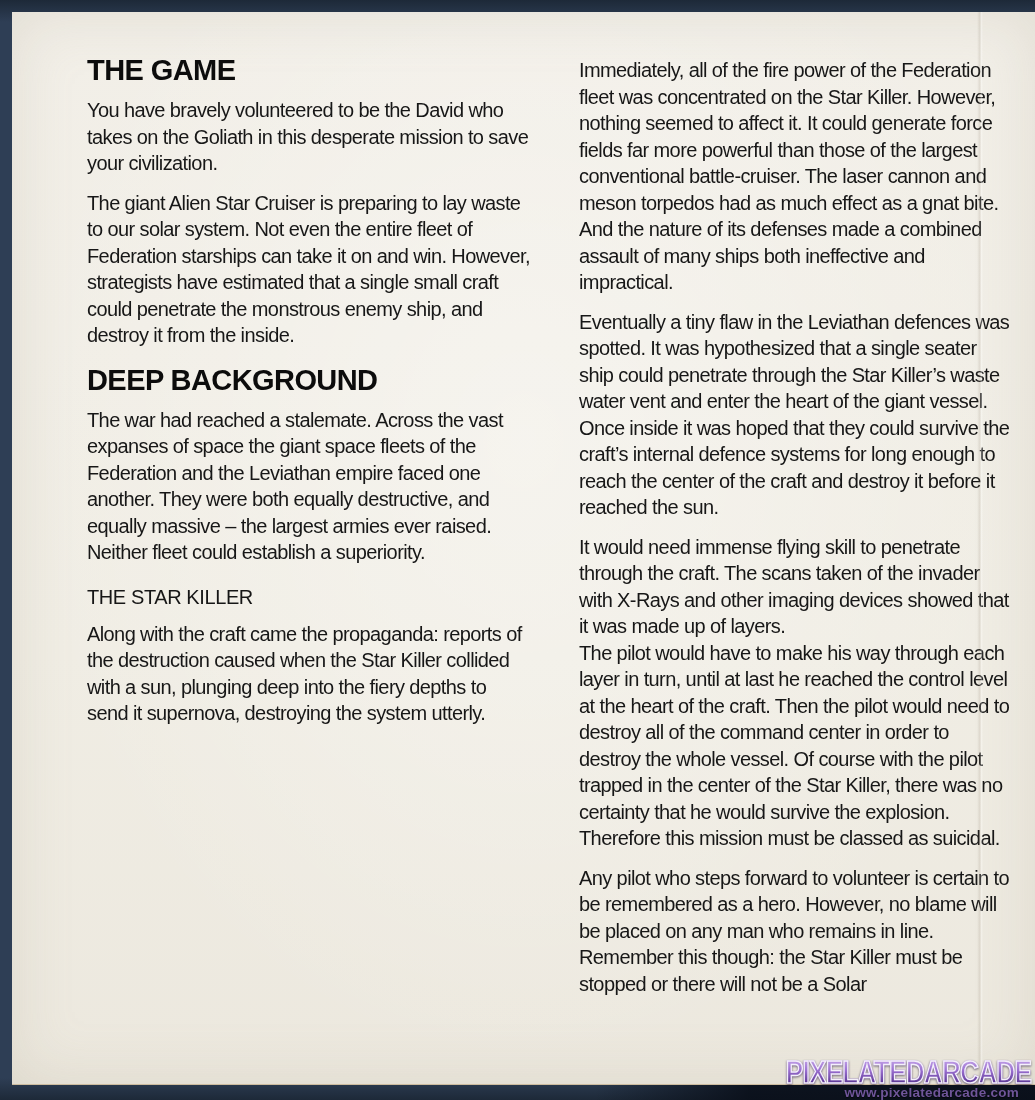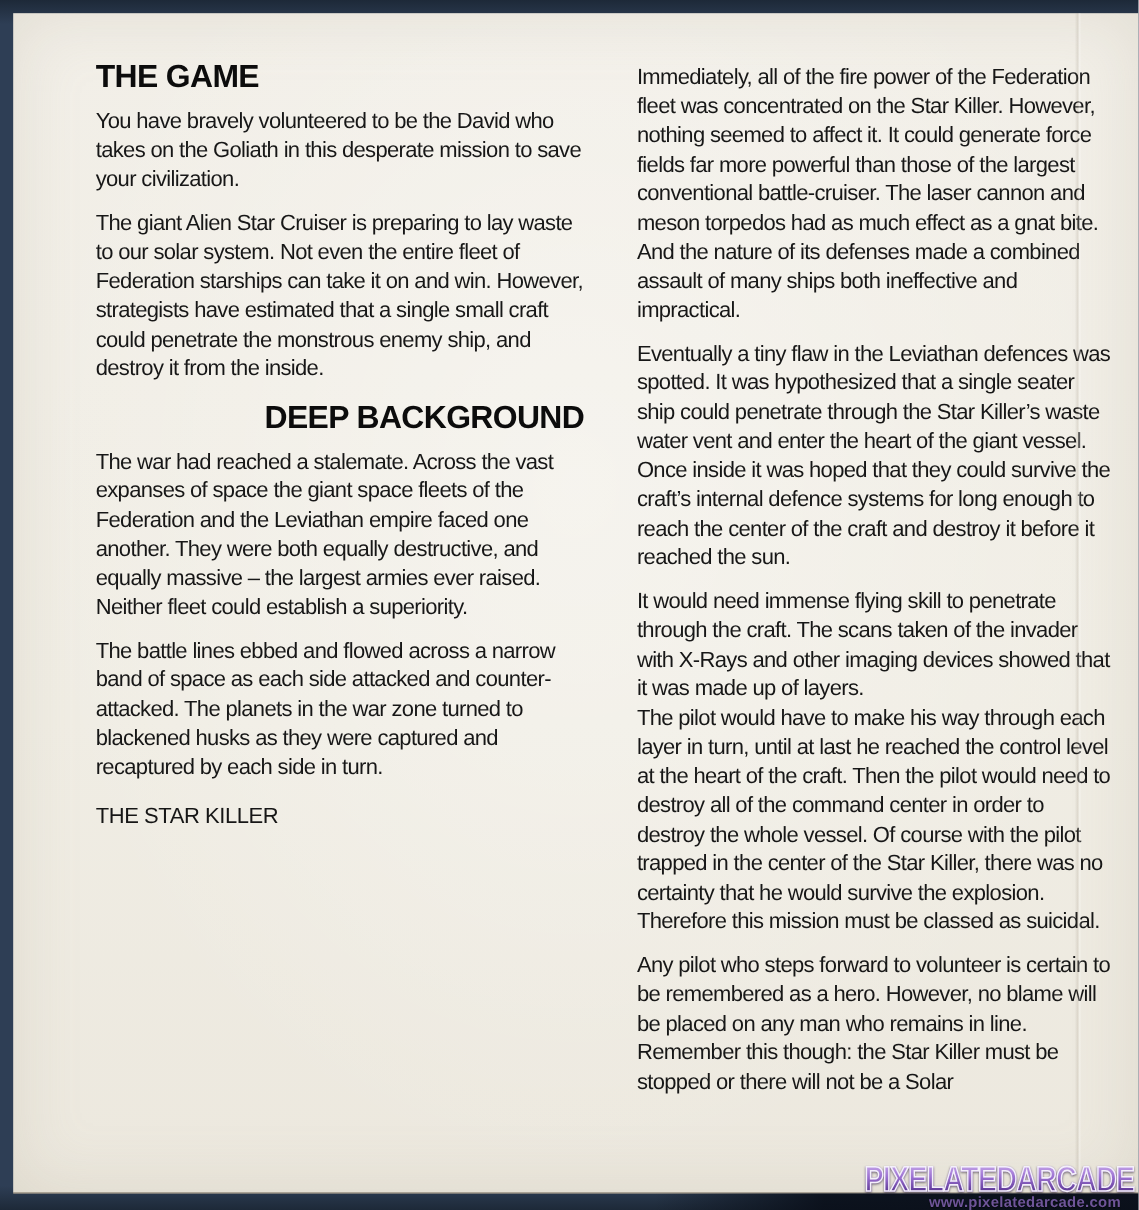--- a/index.html
+++ b/index.html
@@ -42,21 +42,21 @@
   }
   p.tight { margin-bottom: 0; }
   h2 {
     font-size: 29px;
     line-height: 32px;
     font-weight: 700;
     letter-spacing: -0.02em;
     color: #0c0c0c;
     margin: 0 0 11px 0;
   }
-  h2.mt { margin-top: 15px; text-align: right; }
+  h2.mt { margin-top: 15px; }
   h3 {
     font-size: 20px;
     line-height: 28px;
     font-weight: 400;
     letter-spacing: -0.02em;
     color: #161616;
     margin: 17px 0 10px 0;
   }
   .crease {
     position: absolute;
@@ -114,22 +114,22 @@
 </head>
 <body>
 
 <div class="paper">
   <div class="col col-left">
     <h2>THE GAME</h2>
     <p>You have bravely volunteered to be the David who takes on the Goliath in this desperate mission to save your civilization.</p>
     <p>The giant Alien Star Cruiser is preparing to lay waste to our solar system. Not even the entire fleet of Federation starships can take it on and win. However, strategists have estimated that a single small craft could penetrate the monstrous enemy ship, and destroy it from the inside.</p>
     <h2 class="mt">DEEP BACKGROUND</h2>
     <p>The war had reached a stalemate. Across the vast expanses of space the giant space fleets of the Federation and the Leviathan empire faced one another. They were both equally destructive, and equally massive – the largest armies ever raised. Neither fleet could establish a superiority.</p>
-    <p>The battle lines ebbed and flowed across a narrow band of space as each side attacked and counter-attacked. The planets in the war zone turned to blackened husks as they were captured and recaptured by each side in turn.</p>
     <h3>THE STAR KILLER</h3>
+    <p>Along with the craft came the propaganda: reports of the destruction caused when the Star Killer collided with a sun, plunging deep into the fiery depths to send it supernova, destroying the system utterly.</p>
   </div>
   <div class="col col-right">
     <p>Immediately, all of the fire power of the Federation fleet was concentrated on the Star Killer. However, nothing seemed to affect it. It could generate force fields far more powerful than those of the largest conventional battle-cruiser. The laser cannon and meson torpedos had as much effect as a gnat bite. And the nature of its defenses made a combined assault of many ships both ineffective and impractical.</p>
     <p>Eventually a tiny flaw in the Leviathan defences was spotted. It was hypothesized that a single seater ship could penetrate through the Star Killer’s waste water vent and enter the heart of the giant vessel. Once inside it was hoped that they could survive the craft’s internal defence systems for long enough to reach the center of the craft and destroy it before it reached the sun.</p>
     <p class="tight">It would need immense flying skill to penetrate through the craft. The scans taken of the invader with X-Rays and other imaging devices showed that it was made up of layers.</p>
     <p>The pilot would have to make his way through each layer in turn, until at last he reached the control level at the heart of the craft. Then the pilot would need to destroy all of the command center in order to destroy the whole vessel. Of course with the pilot trapped in the center of the Star Killer, there was no certainty that he would survive the explosion. Therefore this mission must be classed as suicidal.</p>
     <p>Any pilot who steps forward to volunteer is certain to be remembered as a hero. However, no blame will be placed on any man who remains in line. Remember this though: the Star Killer must be stopped or there will not be a Solar</p>
   </div>
   <div class="crease"></div>
 </div>

